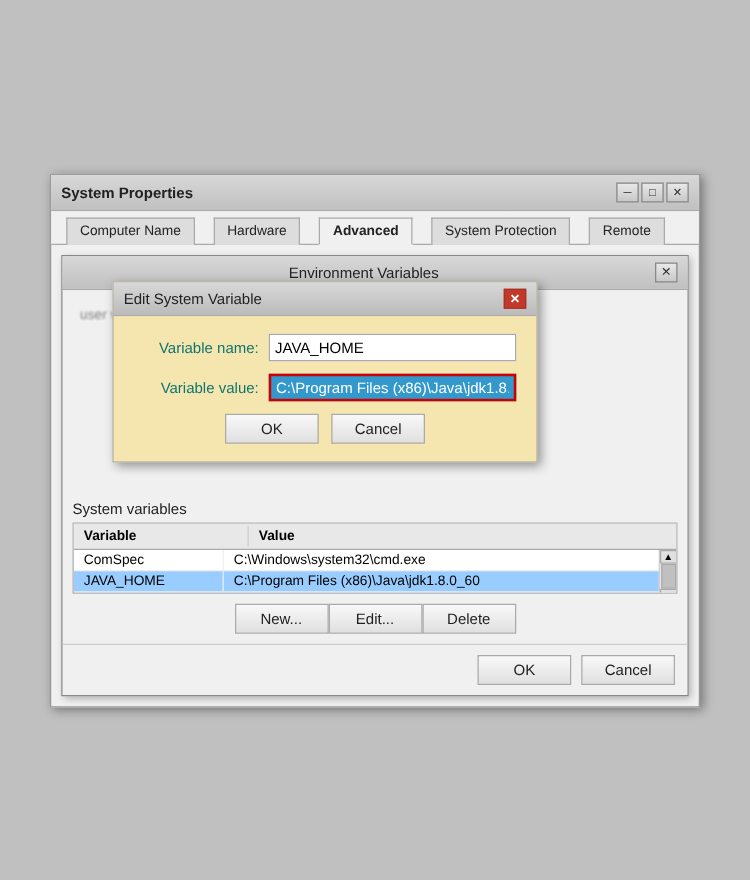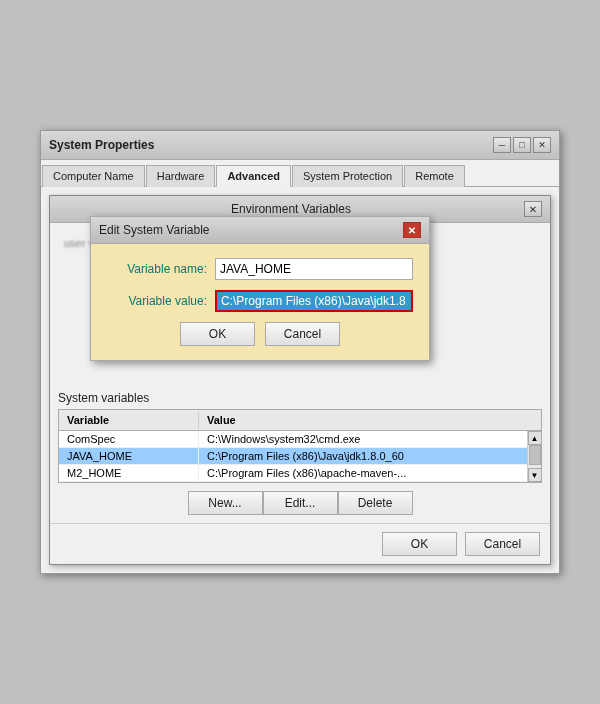--- a/index.html
+++ b/index.html
@@ -53,24 +53,24 @@
       display: flex;
       align-items: center;
       justify-content: center;
       font-size: 9px;
       color: #333;
     }
 
     
     .tabs-bar {
       display: flex;
-      padding: 4px 4px 0 1px;
+      padding: 4px 4px 0 12px;
       background: #f0f0f0;
       border-bottom: 1px solid #aaa;
-      gap: 1px;
+      gap: 15px;
     }
 
     .tab {
       padding: 4px 10px;
       border: 1px solid #aaa;
       border-bottom: none;
       background: #ddd;
       cursor: pointer;
       font-size: 11px;
       color: #222;
@@ -270,21 +270,21 @@
       display: flex;
       border-bottom: 1px solid #eee;
       cursor: default;
     }
 
     .table-row.selected {
       background: #99ccff;
     }
 
     .table-cell-name {
-      width: 140px;
+      width: 120px;
       padding: 2px 8px;
       border-right: 1px solid #eee;
       white-space: nowrap;
       overflow: hidden;
       text-overflow: ellipsis;
     }
 
     .table-cell-value {
       flex: 1;
       padding: 2px 8px;
@@ -445,24 +445,20 @@
             </div>
             <div class="table-body">
               <div class="table-row">
                 <div class="table-cell-name">ComSpec</div>
                 <div class="table-cell-value">C:\Windows\system32\cmd.exe</div>
               </div>
               <div class="table-row selected">
                 <div class="table-cell-name">JAVA_HOME</div>
                 <div class="table-cell-value">C:\Program Files (x86)\Java\jdk1.8.0_60</div>
               </div>
-              <div class="table-row">
-                <div class="table-cell-name">M2_HOME</div>
-                <div class="table-cell-value">C:\Program Files (x86)\apache-maven-...</div>
-              </div>
               <div class="scrollbar-stub">
                 <div class="scrollbar-arrow">▲</div>
                 <div class="scrollbar-track">
                   <div class="scrollbar-thumb"></div>
                 </div>
                 <div class="scrollbar-arrow">▼</div>
               </div>
             </div>
           </div>
         </div>

